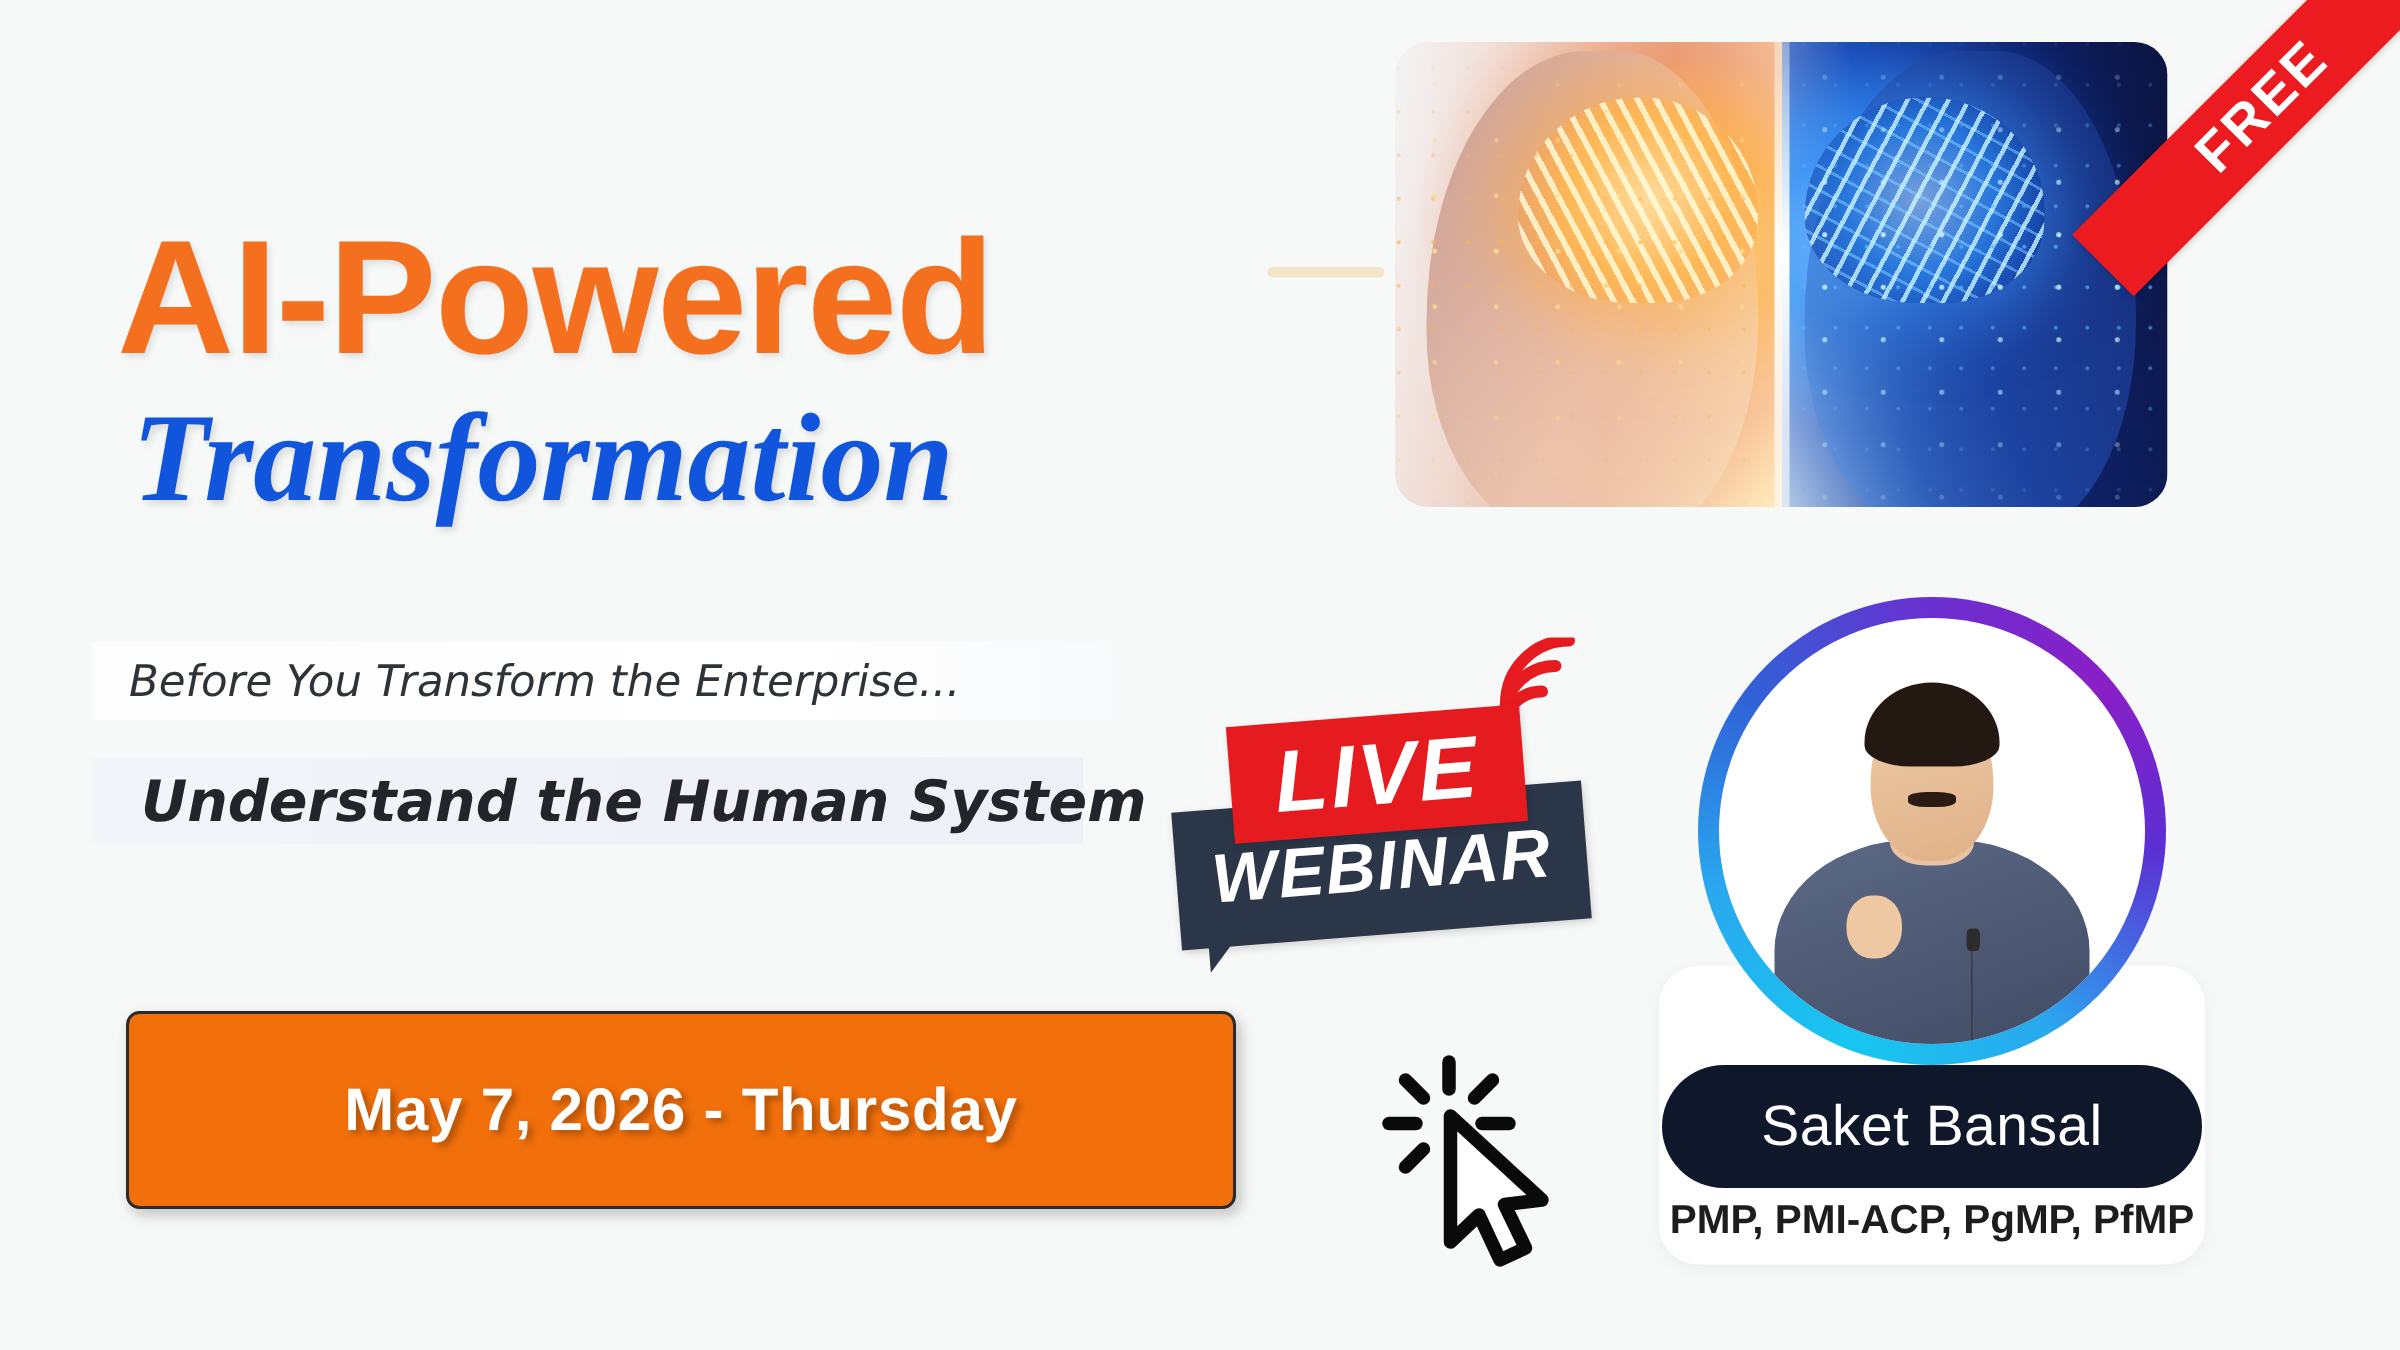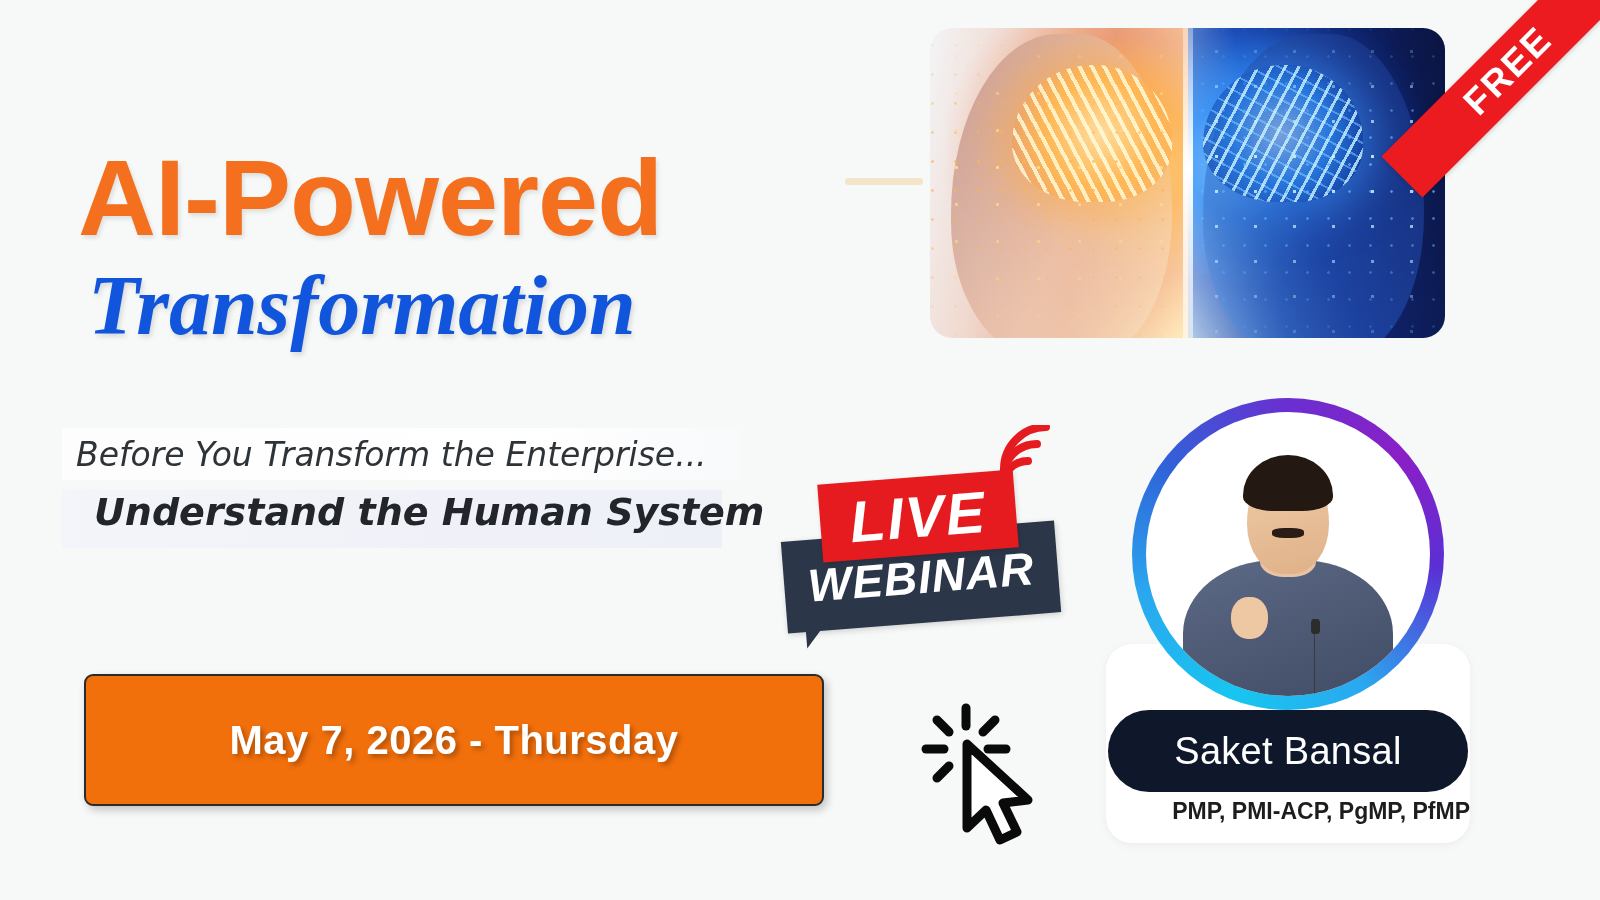--- a/index.html
+++ b/index.html
@@ -198,37 +198,37 @@
     position: absolute;
     left: 62px;
     top: 428px;
     width: 680px;
     height: 52px;
     background: linear-gradient(to right, #fdfdfd 0%, #ffffff 70%, #f8f9fb 100%);
     display: flex;
     align-items: center;
   }
   .tagline-1 .t {
-    margin-left: 14px;
-    font-size: 33px;
+    margin-left: 24px;
+    font-size: 29px;
     font-style: italic;
     font-weight: normal;
     color: #2e3338;
     font-family: "DejaVu Sans", sans-serif;
     white-space: nowrap;
   }
   .tagline-2 {
     position: absolute;
     left: 62px;
-    top: 490px;
+    top: 505px;
     width: 660px;
     height: 58px;
     background: linear-gradient(to right, #f4f5fa 0%, #f0f1f8 60%, #eef0f8 100%);
     display: flex;
-    align-items: flex-start;
+    align-items: center;
   }
   .tagline-2 .t {
     margin-left: 32px;
     font-size: 38px;
     font-style: italic;
     font-weight: bold;
     color: #22262b;
     font-family: "DejaVu Sans", sans-serif;
     white-space: nowrap;
   }
@@ -478,22 +478,22 @@
     font-weight: normal;
     letter-spacing: 0.3px;
     font-family: "Liberation Sans", sans-serif;
     white-space: nowrap;
   }
   .creds {
     position: absolute;
     left: 0;
     top: 400px;
     width: 364px;
-    text-align: right;
-    font-size: 23px;
+    text-align: center;
+    font-size: 27px;
     font-weight: bold;
     color: #1d1d1d;
     z-index: 3;
     font-family: "Liberation Sans", sans-serif;
     white-space: nowrap;
   }
 </style>
 </head>
 <body>
 

